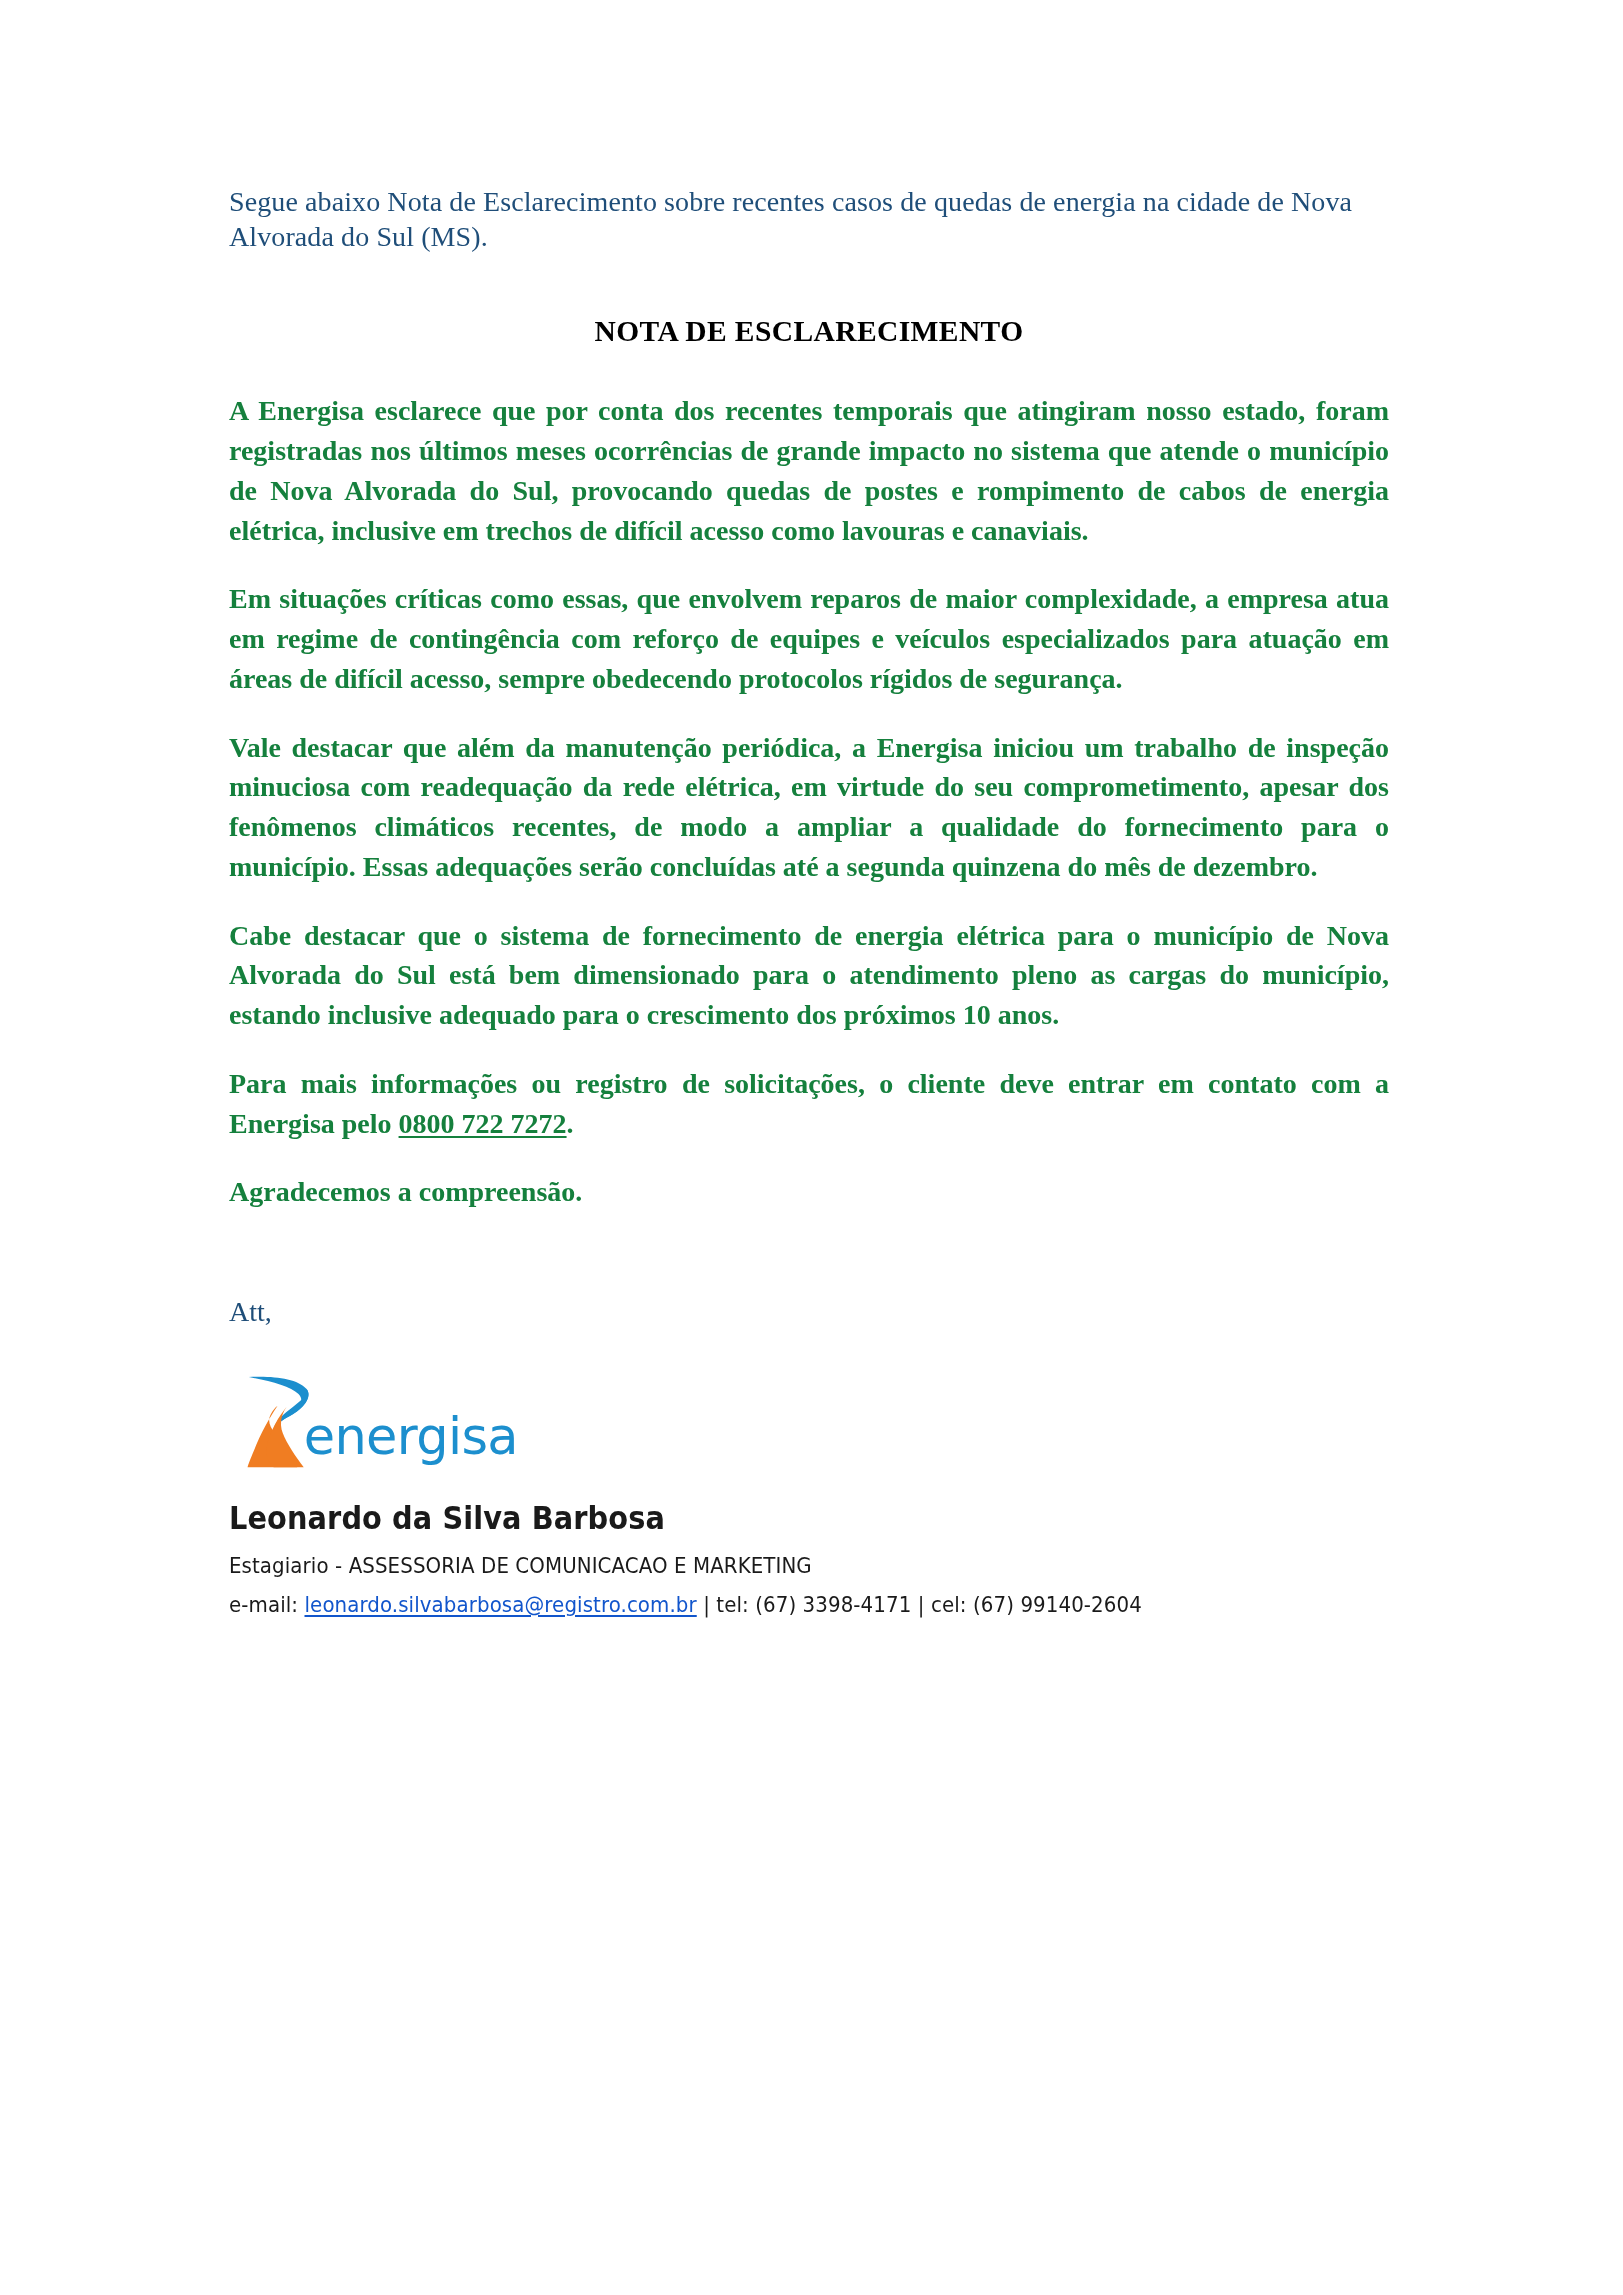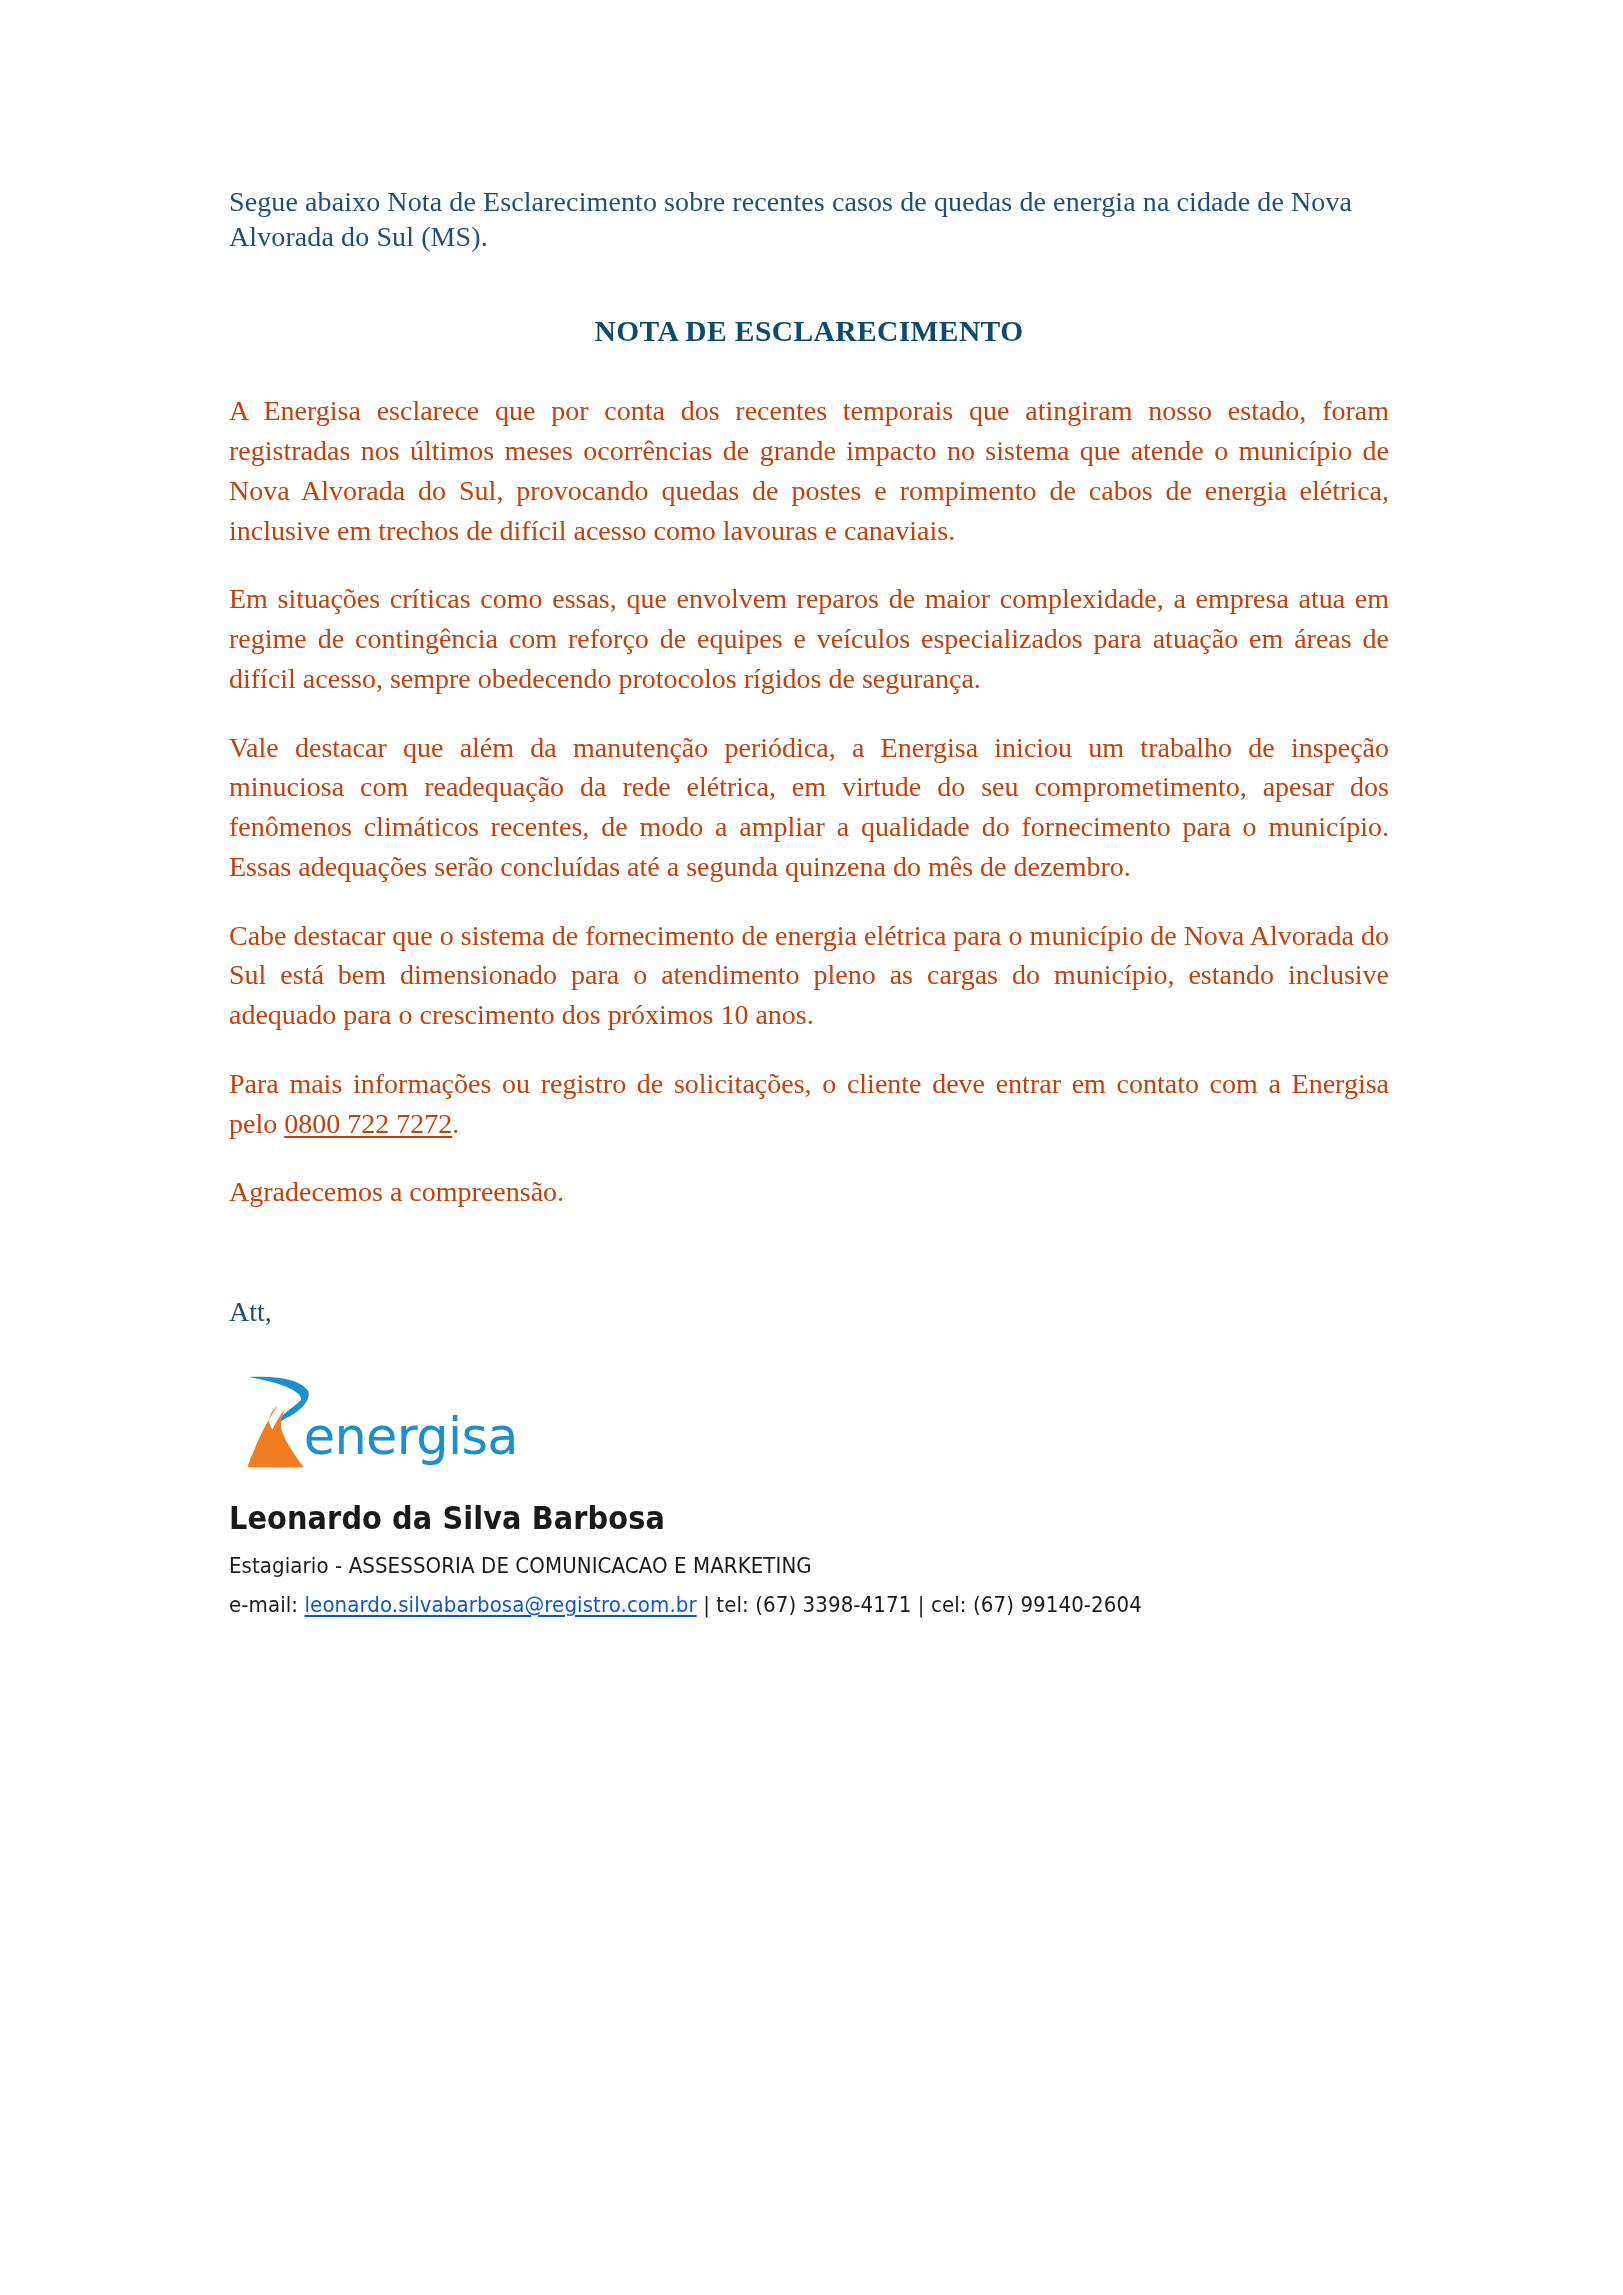--- a/index.html
+++ b/index.html
@@ -40,35 +40,36 @@
     margin-top: 185px;
     letter-spacing: 0.1px;
   }
 
   
   .doc-title {
     text-align: center;
     font-weight: bold;
     font-size: 29.5px;
     letter-spacing: 0.4px;
-    color: #0c4a6e;
+    color: #000000;
     margin-top: 61px;
   }
 
   
   .body-block {
     margin-top: 43px;
   }
   .para {
     text-align: justify;
     text-justify: inter-word;
     font-size: 28px;
     line-height: 1.42;
-    color: #c2410c;
+    color: #15803d;
     margin: 0 0 29px 0;
+    font-weight: bold;
   }
   .para:last-child { margin-bottom: 0; }
 
   .para.no-justify { text-align: left; }
 
   .underlined {
     text-decoration: underline;
     text-underline-offset: 2.6px;
   }
 

